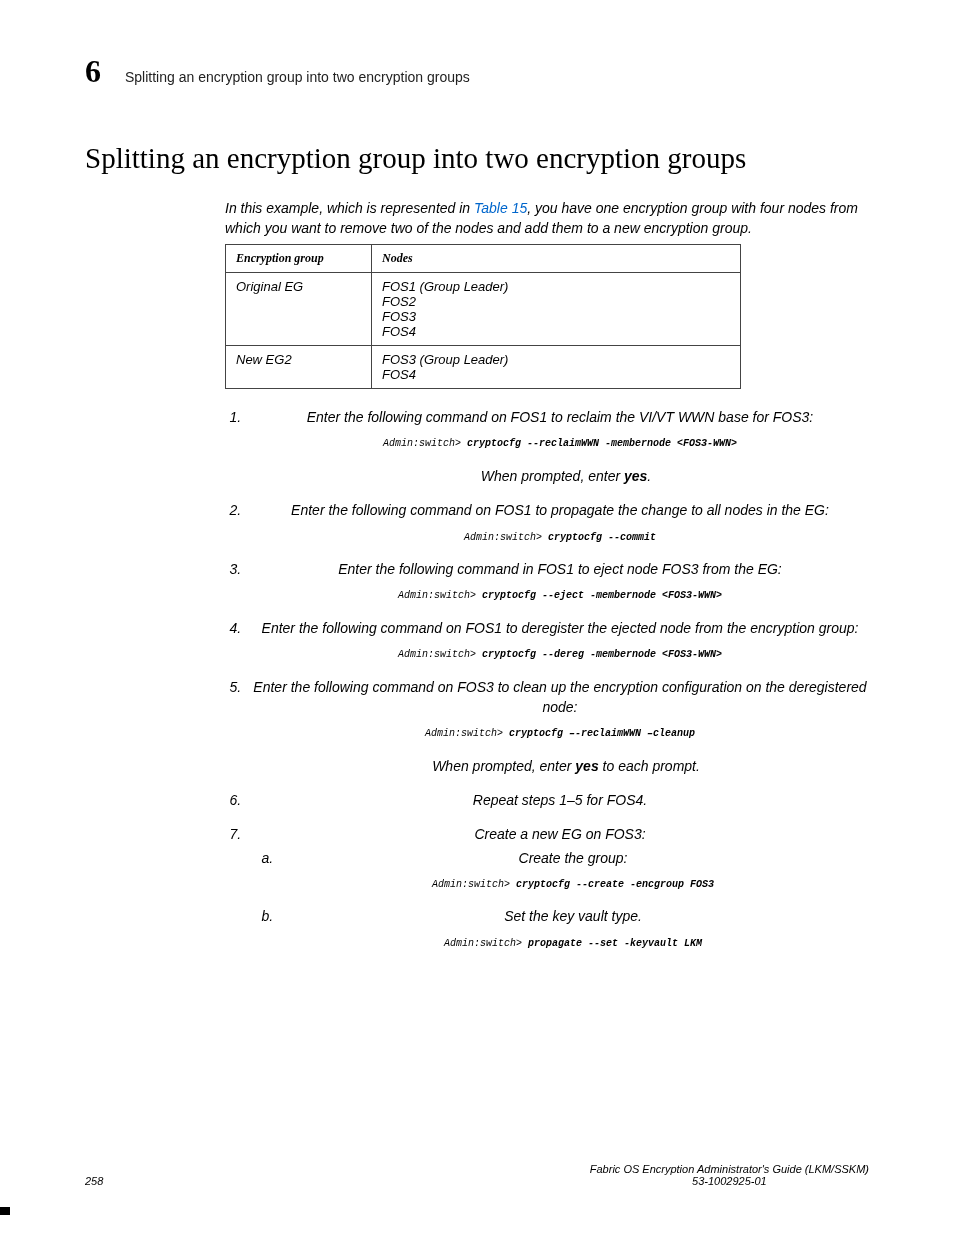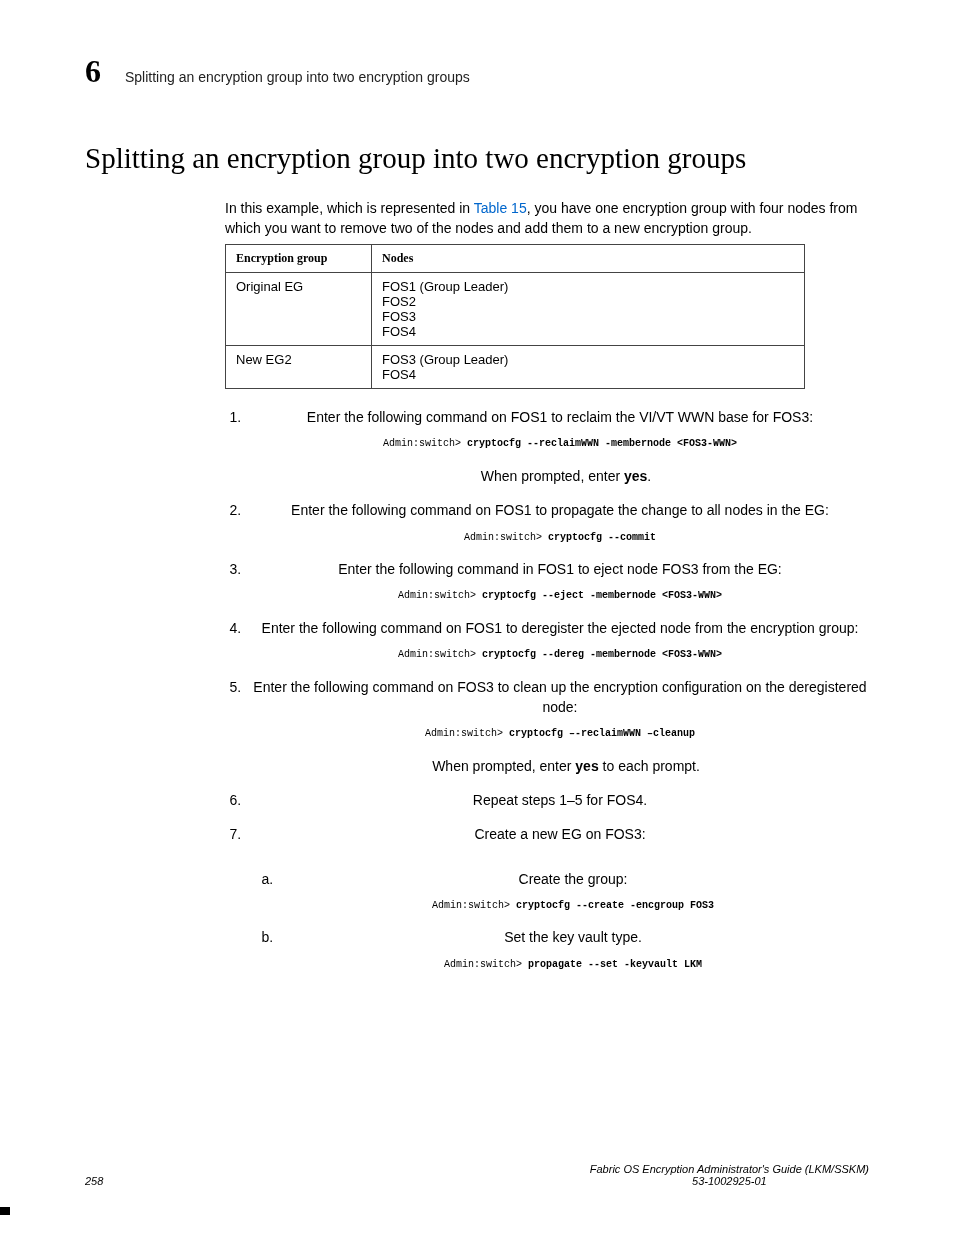--- a/index.html
+++ b/index.html
@@ -37,20 +37,21 @@
     color: #222;
   }
   h1.section-title {
     font-family: Georgia, "Times New Roman", serif;
     font-size: 29px;
     font-weight: normal;
     margin: 0 0 24px 0;
   }
   .body-col {
     margin-left: 140px;
+    font-style: italic;
   }
   p.body {
     font-size: 14px;
     line-height: 1.4;
     margin: 0 0 6px 0;
   }
   .xref {
     color: #0066cc;
   }
   .table-caption {
@@ -58,21 +59,21 @@
     margin: 6px 0 2px 0;
   }
   .table-caption .tlabel {
     font-family: Georgia, "Times New Roman", serif;
     font-weight: bold;
     font-size: 13px;
     margin-right: 30px;
   }
   table.data {
     border-collapse: collapse;
-    width: 580px;
+    width: 516px;
     font-size: 13px;
   }
   table.data th, table.data td {
     border: 1px solid #444;
     text-align: left;
     vertical-align: top;
     padding: 6px 10px;
   }
   table.data th {
     font-family: Georgia, "Times New Roman", serif;
@@ -97,21 +98,21 @@
     margin: 10px 0 4px 0;
     white-space: pre;
   }
   .code .bold { font-weight: bold; }
   p.inner {
     margin: 14px 0 0 12px;
   }
   ol.substeps {
     list-style-type: lower-alpha;
     padding-left: 26px;
-    margin-top: 24px;
+    margin-top: 3px;
   }
   ol.substeps > li {
     margin-bottom: 14px;
   }
   .footer {
     position: absolute;
     left: 85px;
     right: 85px;
     bottom: 48px;
     font-size: 11px;

